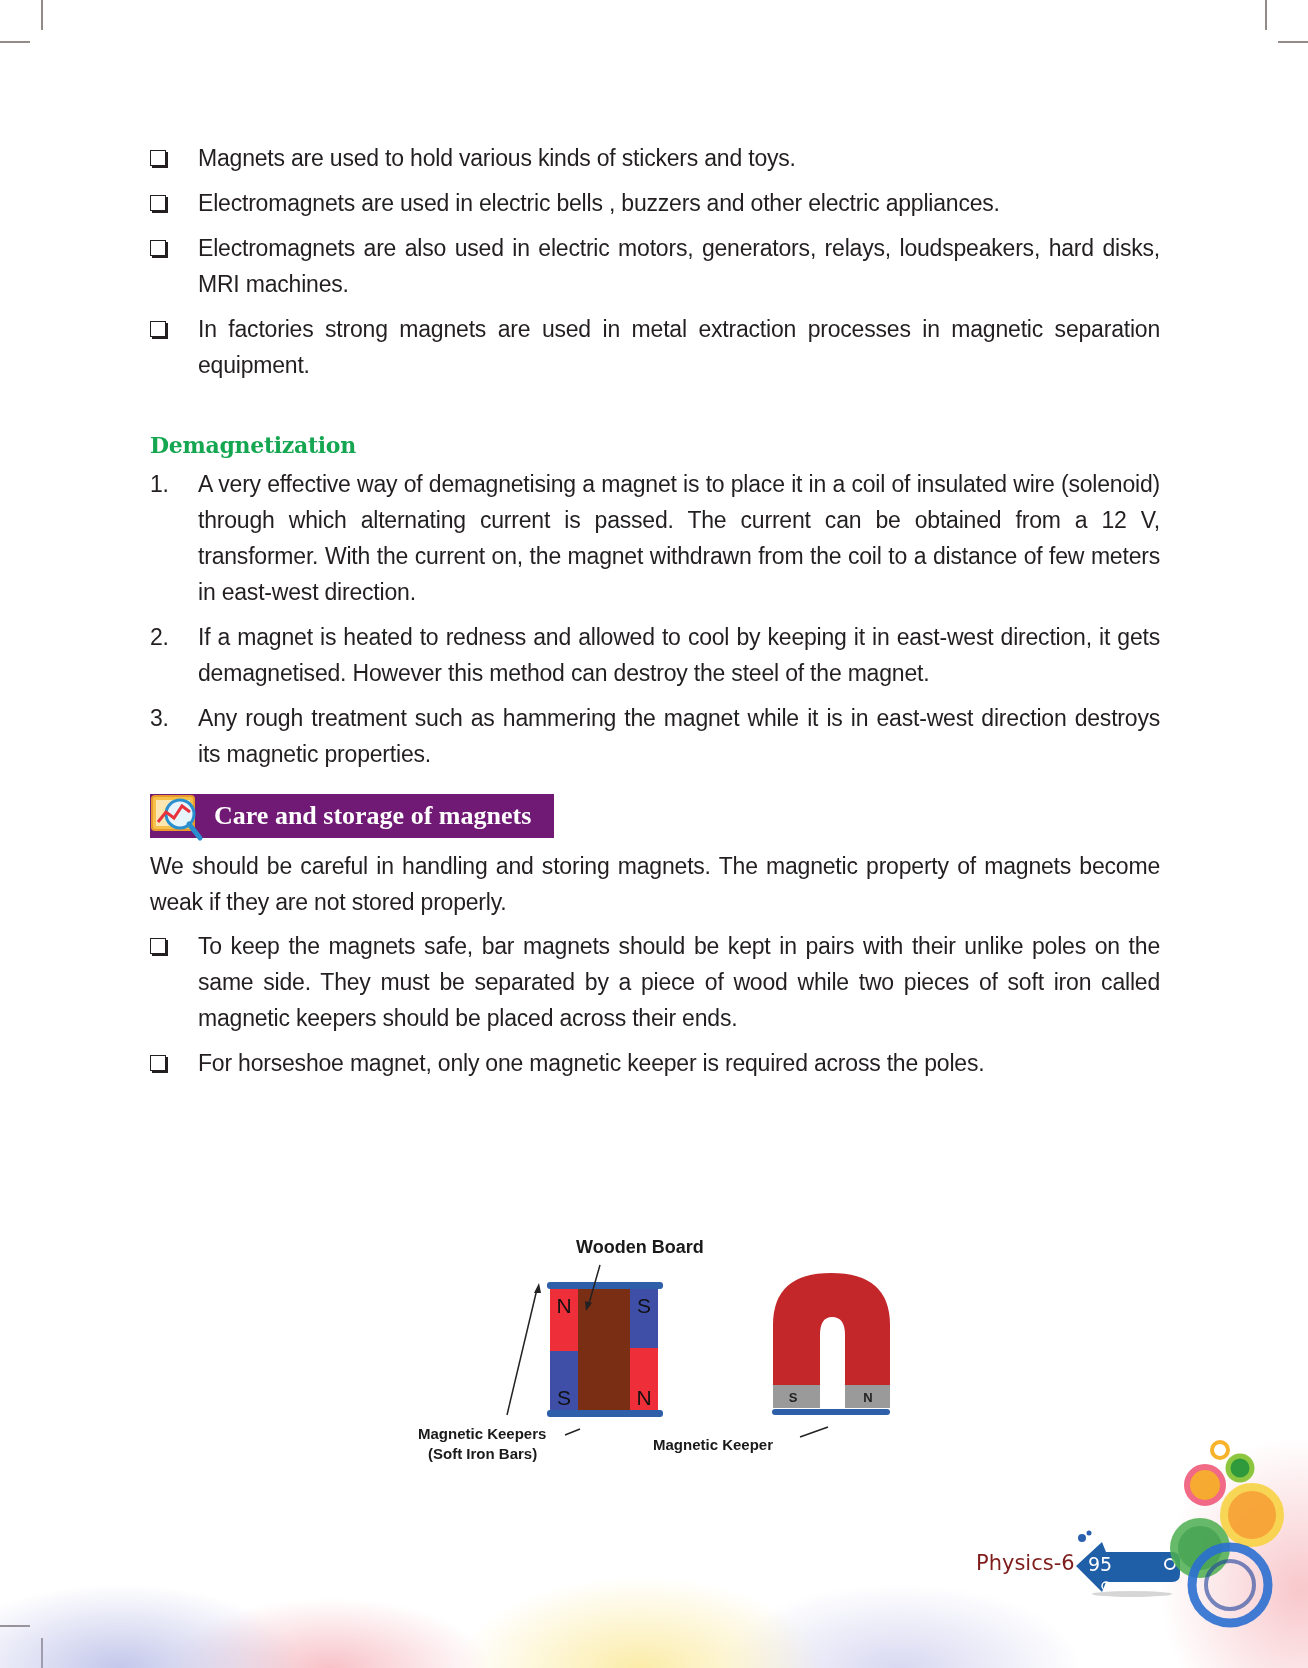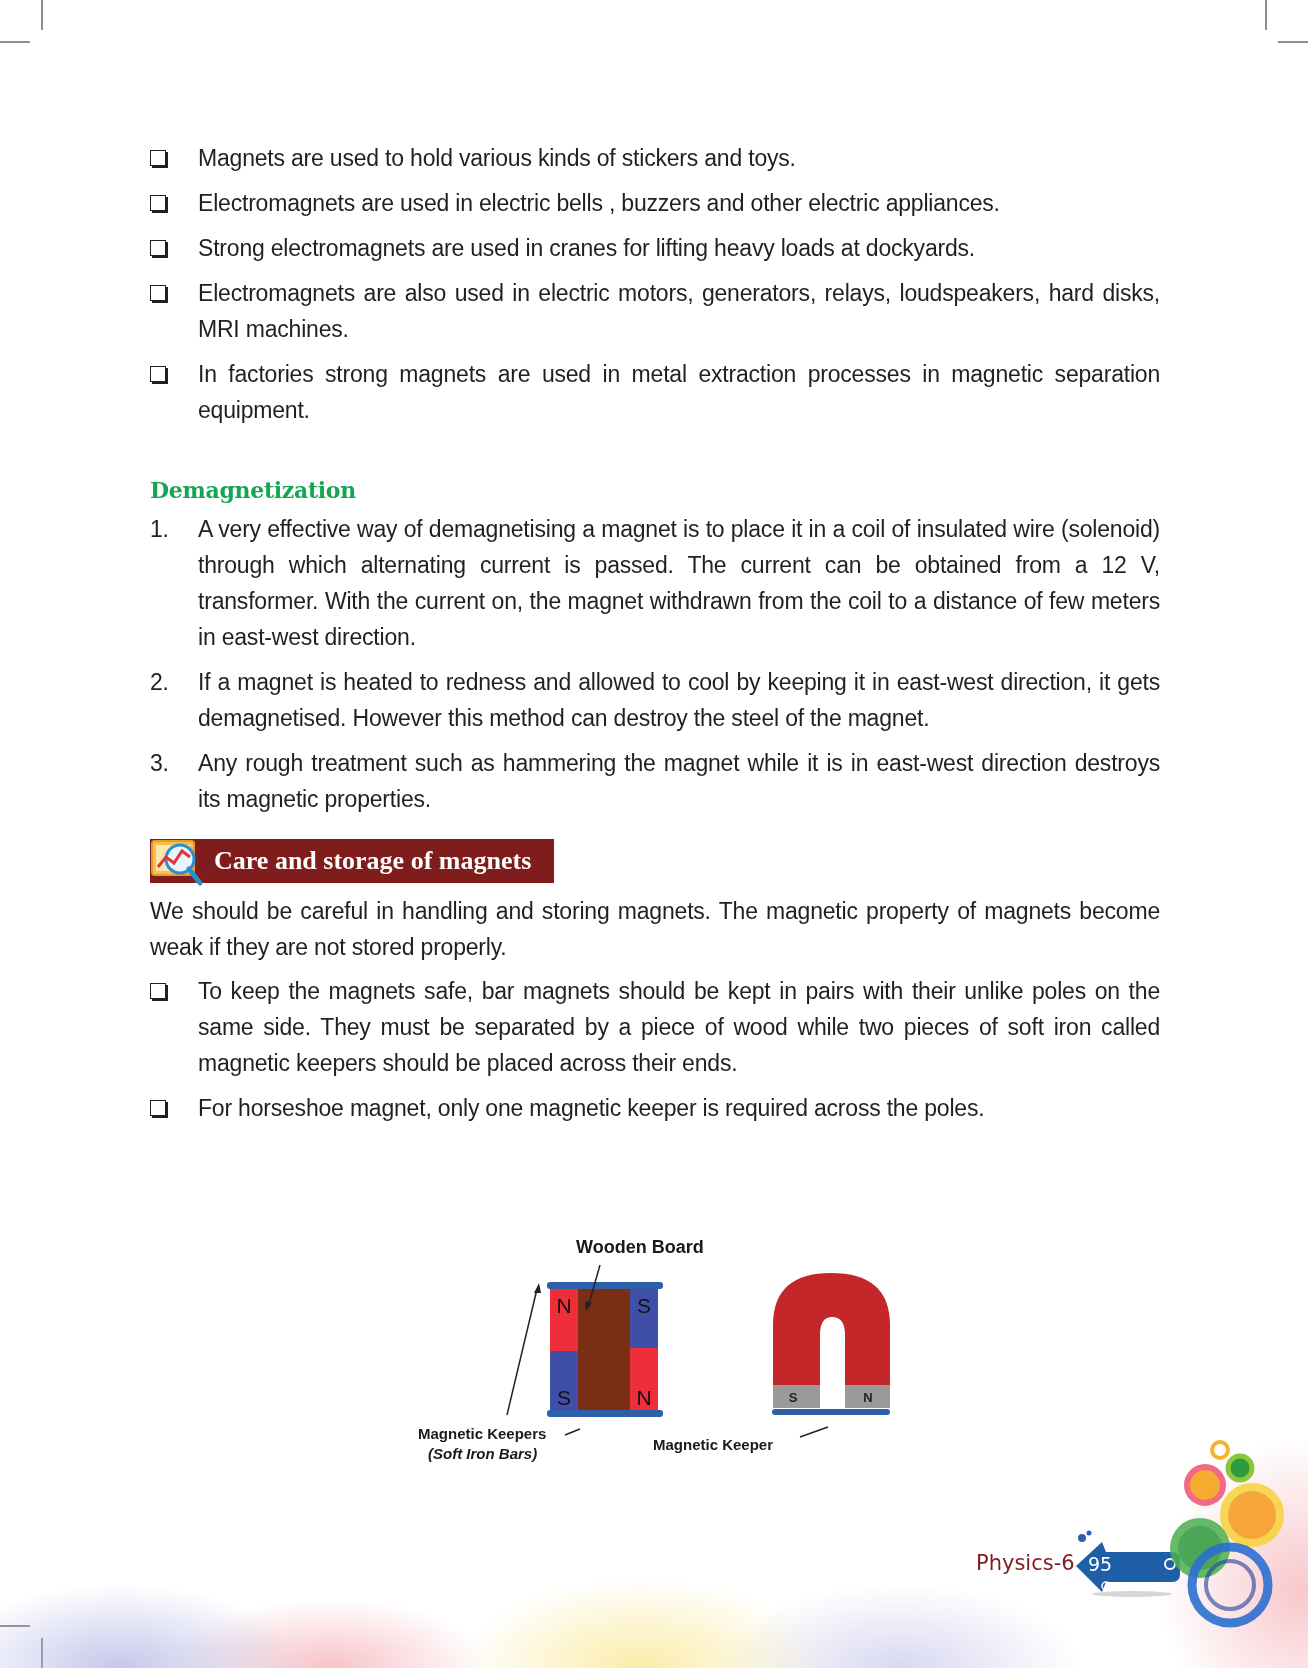--- a/index.html
+++ b/index.html
@@ -30,21 +30,21 @@
     position: absolute; left: 0; top: 10px; width: 14px; height: 14px;
     border: 1.5px solid #231f20; box-shadow: 2px 2px 0 #231f20; background: #fff;
   }
   .item .num { position: absolute; left: 0; top: 0; }
   .green-heading {
     font-family: "DejaVu Serif", serif; font-weight: bold; color: #14a651;
     font-size: 22px; margin-top: 49px; margin-bottom: 8px; letter-spacing: -0.3px;
   }
   .care-heading {
     position: relative; margin-top: 22px; margin-left: 0;
-    width: 404px; height: 44px; background: #7f1d1d;
+    width: 404px; height: 44px; background: #701a75;
     display: flex; align-items: center;
   }
   .care-heading .title {
     font-family: "Liberation Serif", serif; font-weight: bold; color: #ffffff;
     font-size: 26px; margin-left: 64px; white-space: nowrap;
   }
   .care-heading .icon { position: absolute; left: 0; top: -4px; width: 58px; height: 56px; }
   .para { font-size: 23px; line-height: 36px; text-align: justify; margin-top: 10px; margin-bottom: 8px; letter-spacing: -0.2px; }
 
   .figure { position: absolute; left: 400px; top: 1225px; width: 520px; height: 250px; }
@@ -65,21 +65,21 @@
 <div class="crop" style="left:0;top:1625px;width:30px;height:2px;"></div>
 <div class="crop" style="left:41px;top:1638px;width:2px;height:30px;"></div>
 
 <div class="bg-wash"></div>
 
 <div class="content">
 
   <div>
     <div class="item"><span class="bullet"></span><span>Magnets are used to hold various kinds of stickers and toys.</span></div>
     <div class="item"><span class="bullet"></span><span>Electromagnets are  used in electric bells , buzzers and other electric appliances.</span></div>
-    <div class="item"><span class="bullet"></span><span>Strong electromagnets  are used in cranes for lifting heavy loads at dockyards.</span></div>
+    <div class="item"><span class="bullet"></span></div>
     <div class="item"><span class="bullet"></span><span>Electromagnets are also used in electric motors, generators, relays, loudspeakers, hard disks, MRI machines.</span></div>
     <div class="item"><span class="bullet"></span><span>In factories strong magnets are used in metal extraction processes in  magnetic separation equipment.</span></div>
   </div>
 
   <div class="green-heading">Demagnetization</div>
 
   <div>
     <div class="item"><span class="num">1.</span><span>A very effective way of demagnetising a magnet is to place it in a coil of insulated wire (solenoid) through which alternating current is passed. The current can be obtained from a 12 V, transformer. With the current on, the magnet withdrawn from the coil to a distance of few meters in east-west direction.</span></div>
     <div class="item"><span class="num">2.</span><span>If a magnet is heated to redness and allowed to cool by keeping it in east-west direction, it gets demagnetised. However this method can destroy the steel of the magnet.</span></div>
     <div class="item"><span class="num">3.</span><span>Any rough treatment such as hammering the magnet while it is in east-west direction destroys its magnetic properties.</span></div>
@@ -128,21 +128,21 @@
 
     <path d="M373,160 L373,100 Q373,48 431,48 Q490,48 490,100 L490,160 L445,160 L445,110 Q445,92 432,92 Q420,92 420,110 L420,160 Z" fill="#c4272a"></path>
     <rect x="373" y="160" width="47" height="23" fill="#9a9a9a"></rect>
     <rect x="445" y="160" width="45" height="23" fill="#9a9a9a"></rect>
     <text x="393" y="177" font-size="13" font-weight="bold" text-anchor="middle" fill="#222" font-family="Liberation Sans, sans-serif">S</text>
     <text x="468" y="177" font-size="13" font-weight="bold" text-anchor="middle" fill="#222" font-family="Liberation Sans, sans-serif">N</text>
     <rect x="372" y="184" width="118" height="6" rx="3" fill="#2f5fa8"></rect>
   </svg>
   <div class="fig-label" style="left:176px;top:12px;font-size:18px;">Wooden Board</div>
   <div class="fig-label" style="left:18px;top:200px;font-size:15px;">Magnetic Keepers</div>
-  <div class="fig-label" style="left:28px;top:220px;font-size:15px;font-style:italic;">(Soft Iron Bars)</div>
+  <div class="fig-label" style="left:28px;top:220px;font-size:15px;">(Soft Iron Bars)</div>
   <div class="fig-label" style="left:253px;top:211px;font-size:15px;">Magnetic Keeper</div>
 </div>
 
 <div class="footer-subject">Physics-6</div>
 <svg class="page-badge" viewBox="0 0 115 70">
   <circle cx="10" cy="8" r="4" fill="#2b5fb0"></circle>
   <circle cx="17" cy="3" r="2.5" fill="#2b5fb0"></circle>
   <path d="M4,36 L30,12 L34,22 L100,22 Q108,22 108,30 L108,44 Q108,52 100,52 L34,52 L30,62 Z" fill="#1f5fa8"></path>
   <circle cx="98" cy="34" r="5" fill="none" stroke="#fff" stroke-width="2"></circle>
   <circle cx="34" cy="56" r="4" fill="none" stroke="#fff" stroke-width="1.5"></circle>

